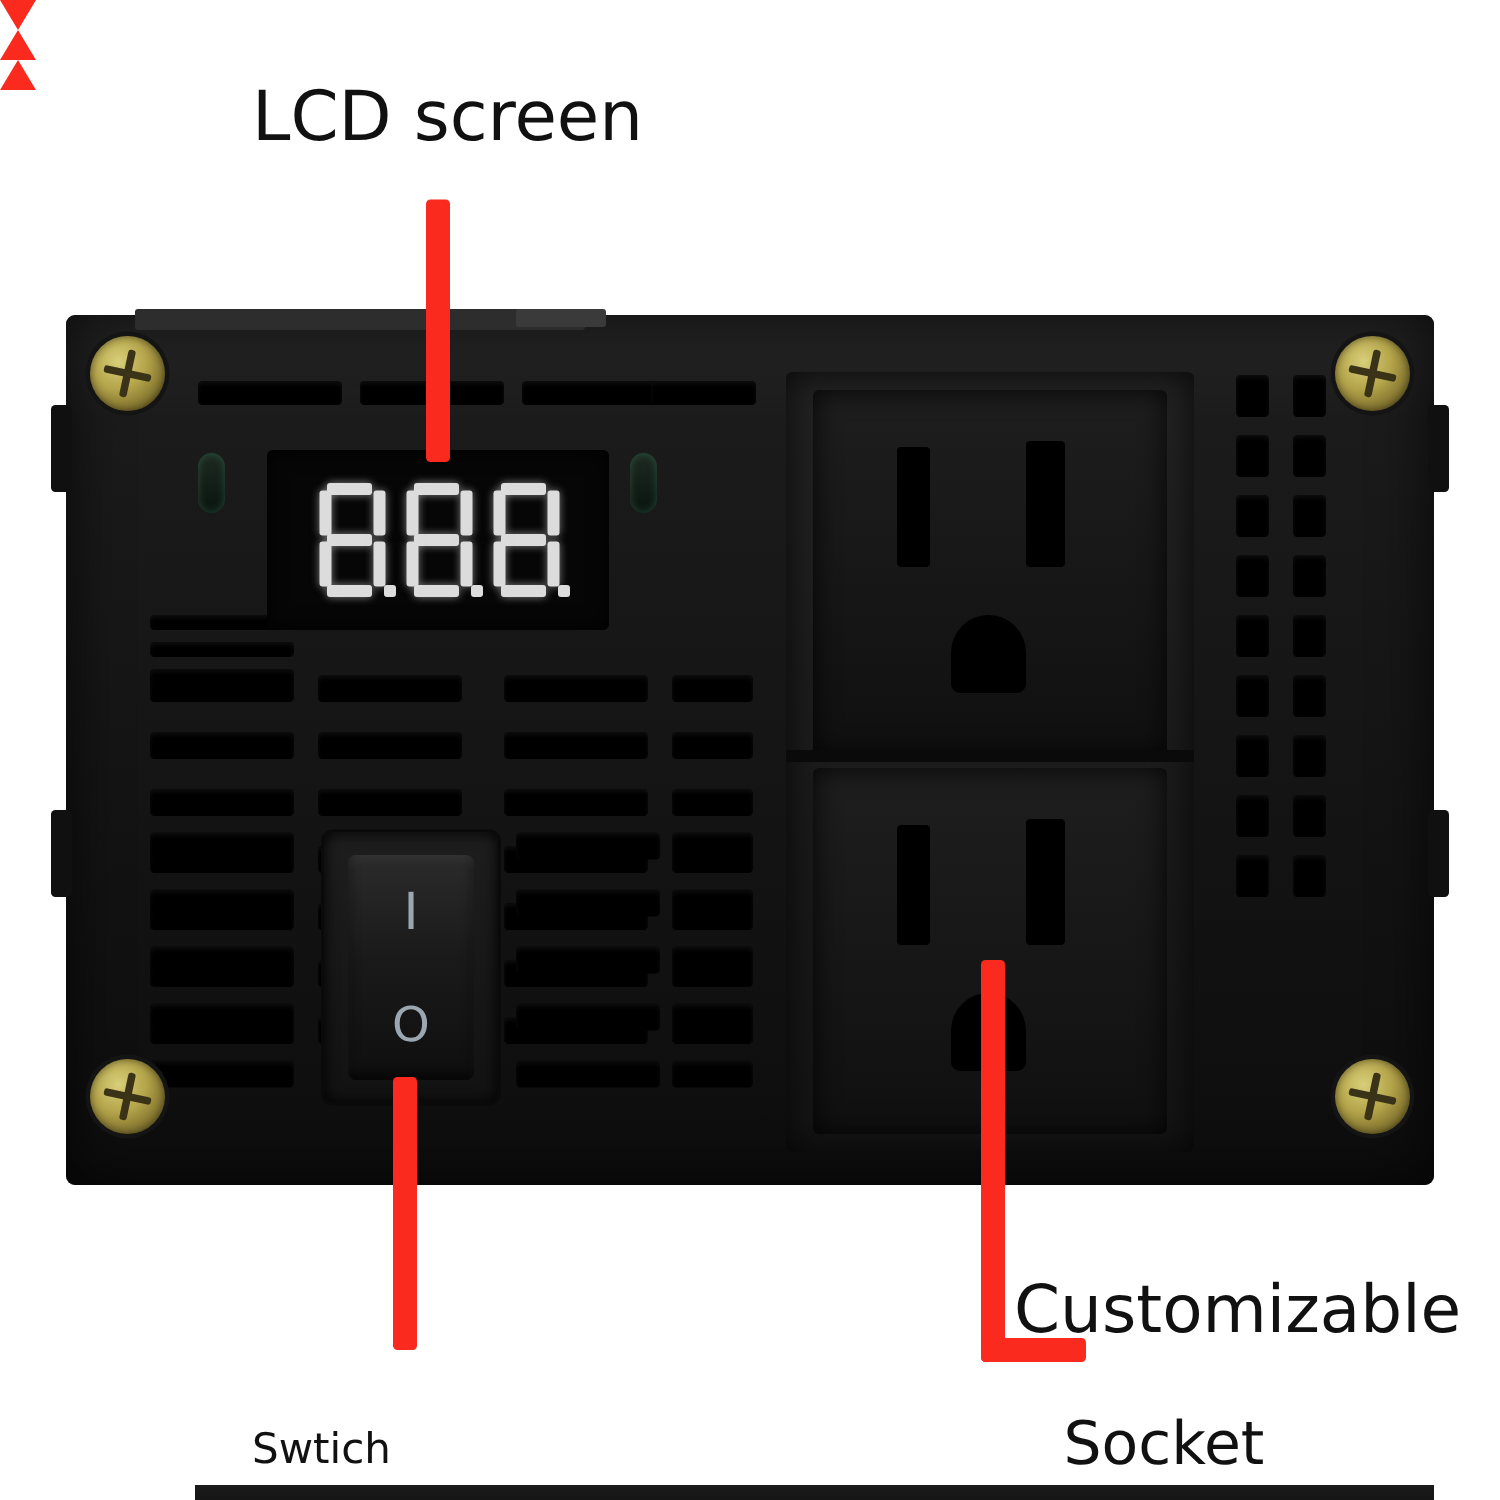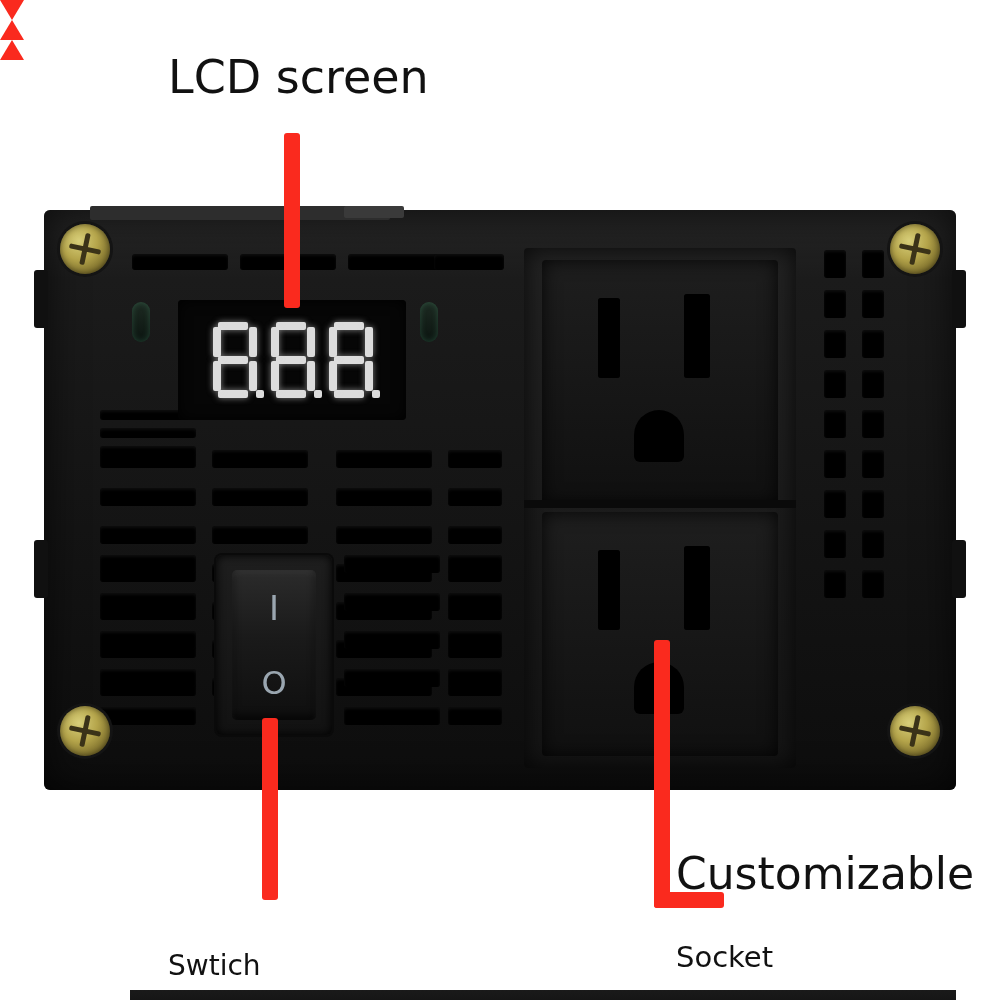--- a/index.html
+++ b/index.html
@@ -19,21 +19,21 @@
   .anno-label {
     position: absolute;
     color: #111111;
     font-family: "DejaVu Sans", sans-serif;
     font-weight: 400;
     white-space: nowrap;
   }
   #label-lcd   { left: 168px; top: 50px;  font-size: 46px; }
   #label-switch{ left: 168px; top: 949px; font-size: 28px; }
   #label-custom{ left: 676px; top: 848px; font-size: 44px; }
-  #label-socket{ left: 676px; top: 940px; font-size: 29px; }
+  #label-socket{ left: 709px; top: 940px; font-size: 40px; }
 
   
   .arrow {
     position: absolute;
     background: #fa2a1e;
   }
   #arrow-lcd-stem    { left: 284px; top: 133px; width: 16px; height: 175px; border-radius: 3px;}
   #arrow-lcd-head {
     left: 276px; top: 296px; width: 0; height: 0; background: none;
     border-left: 12px solid transparent;

